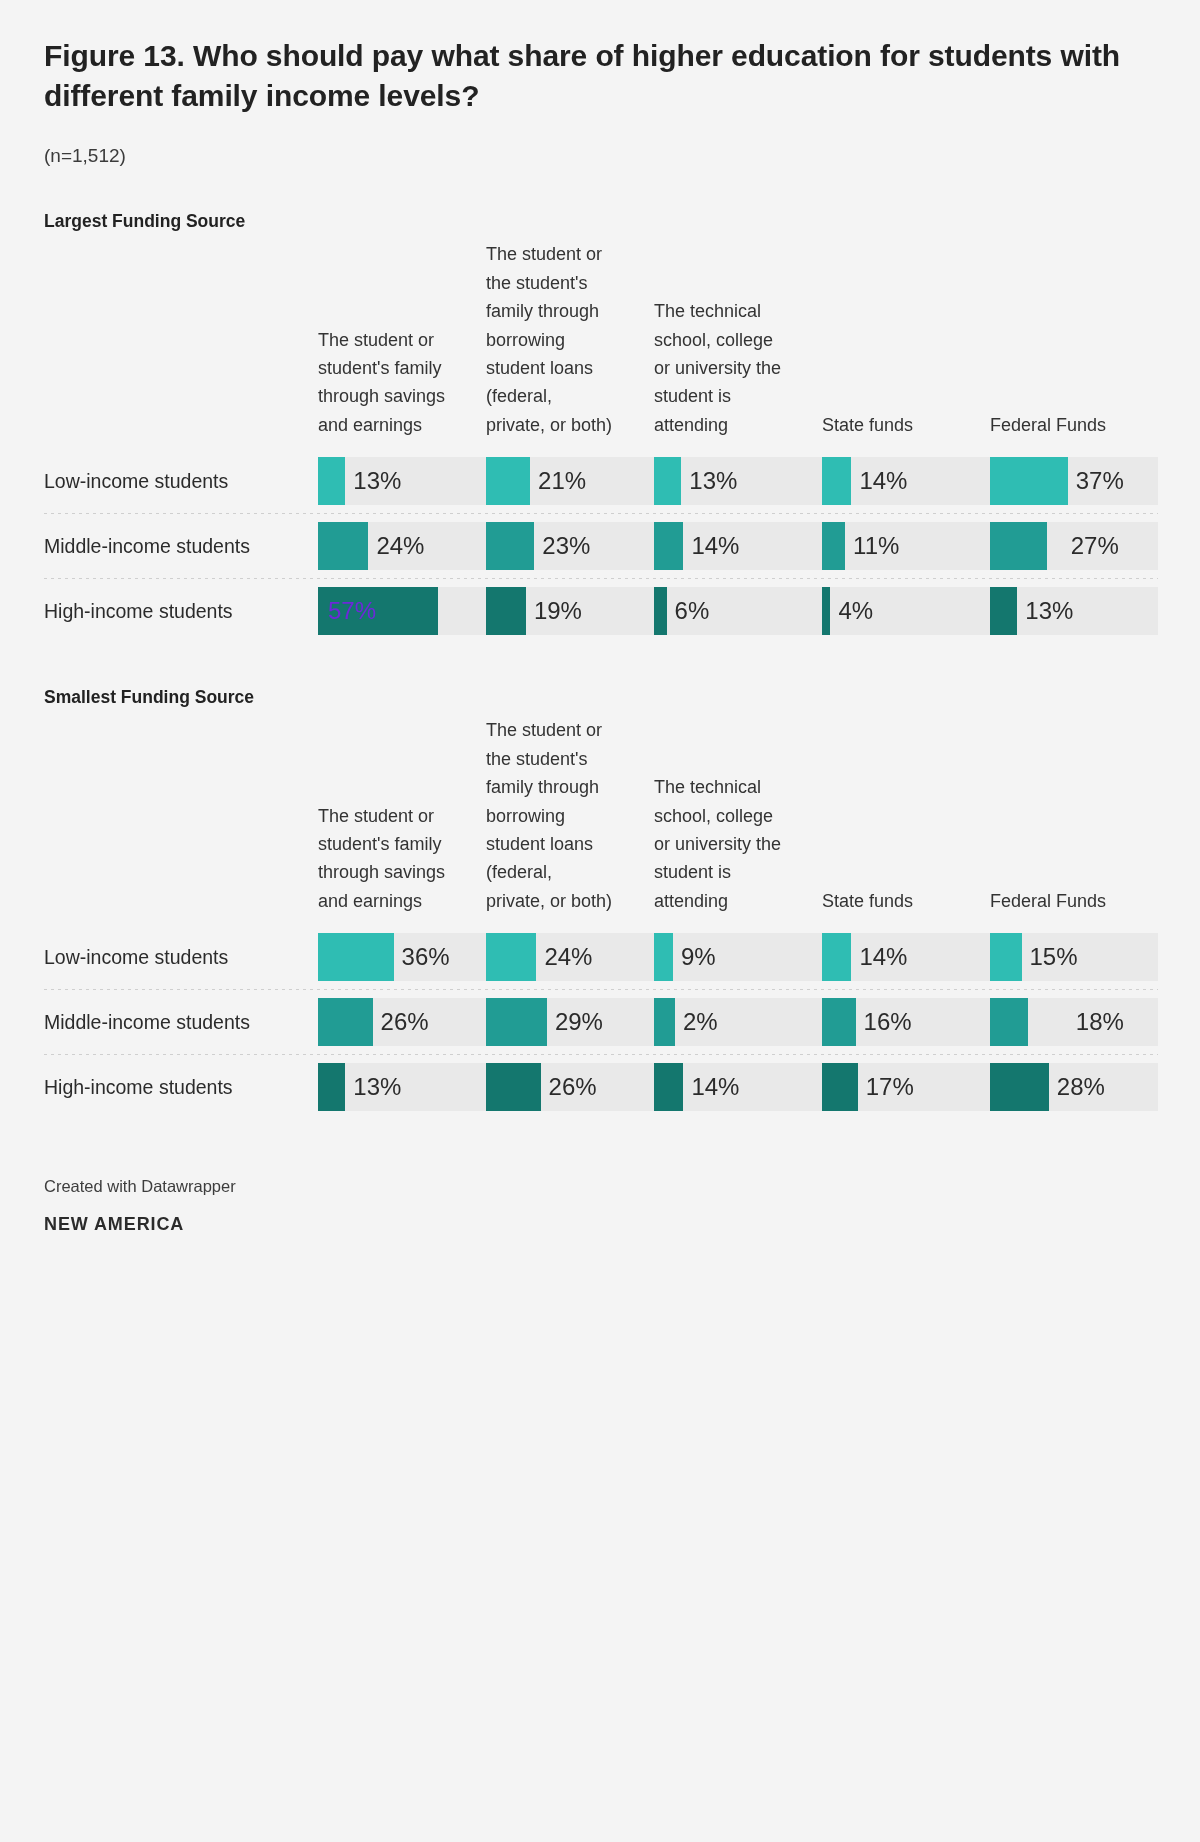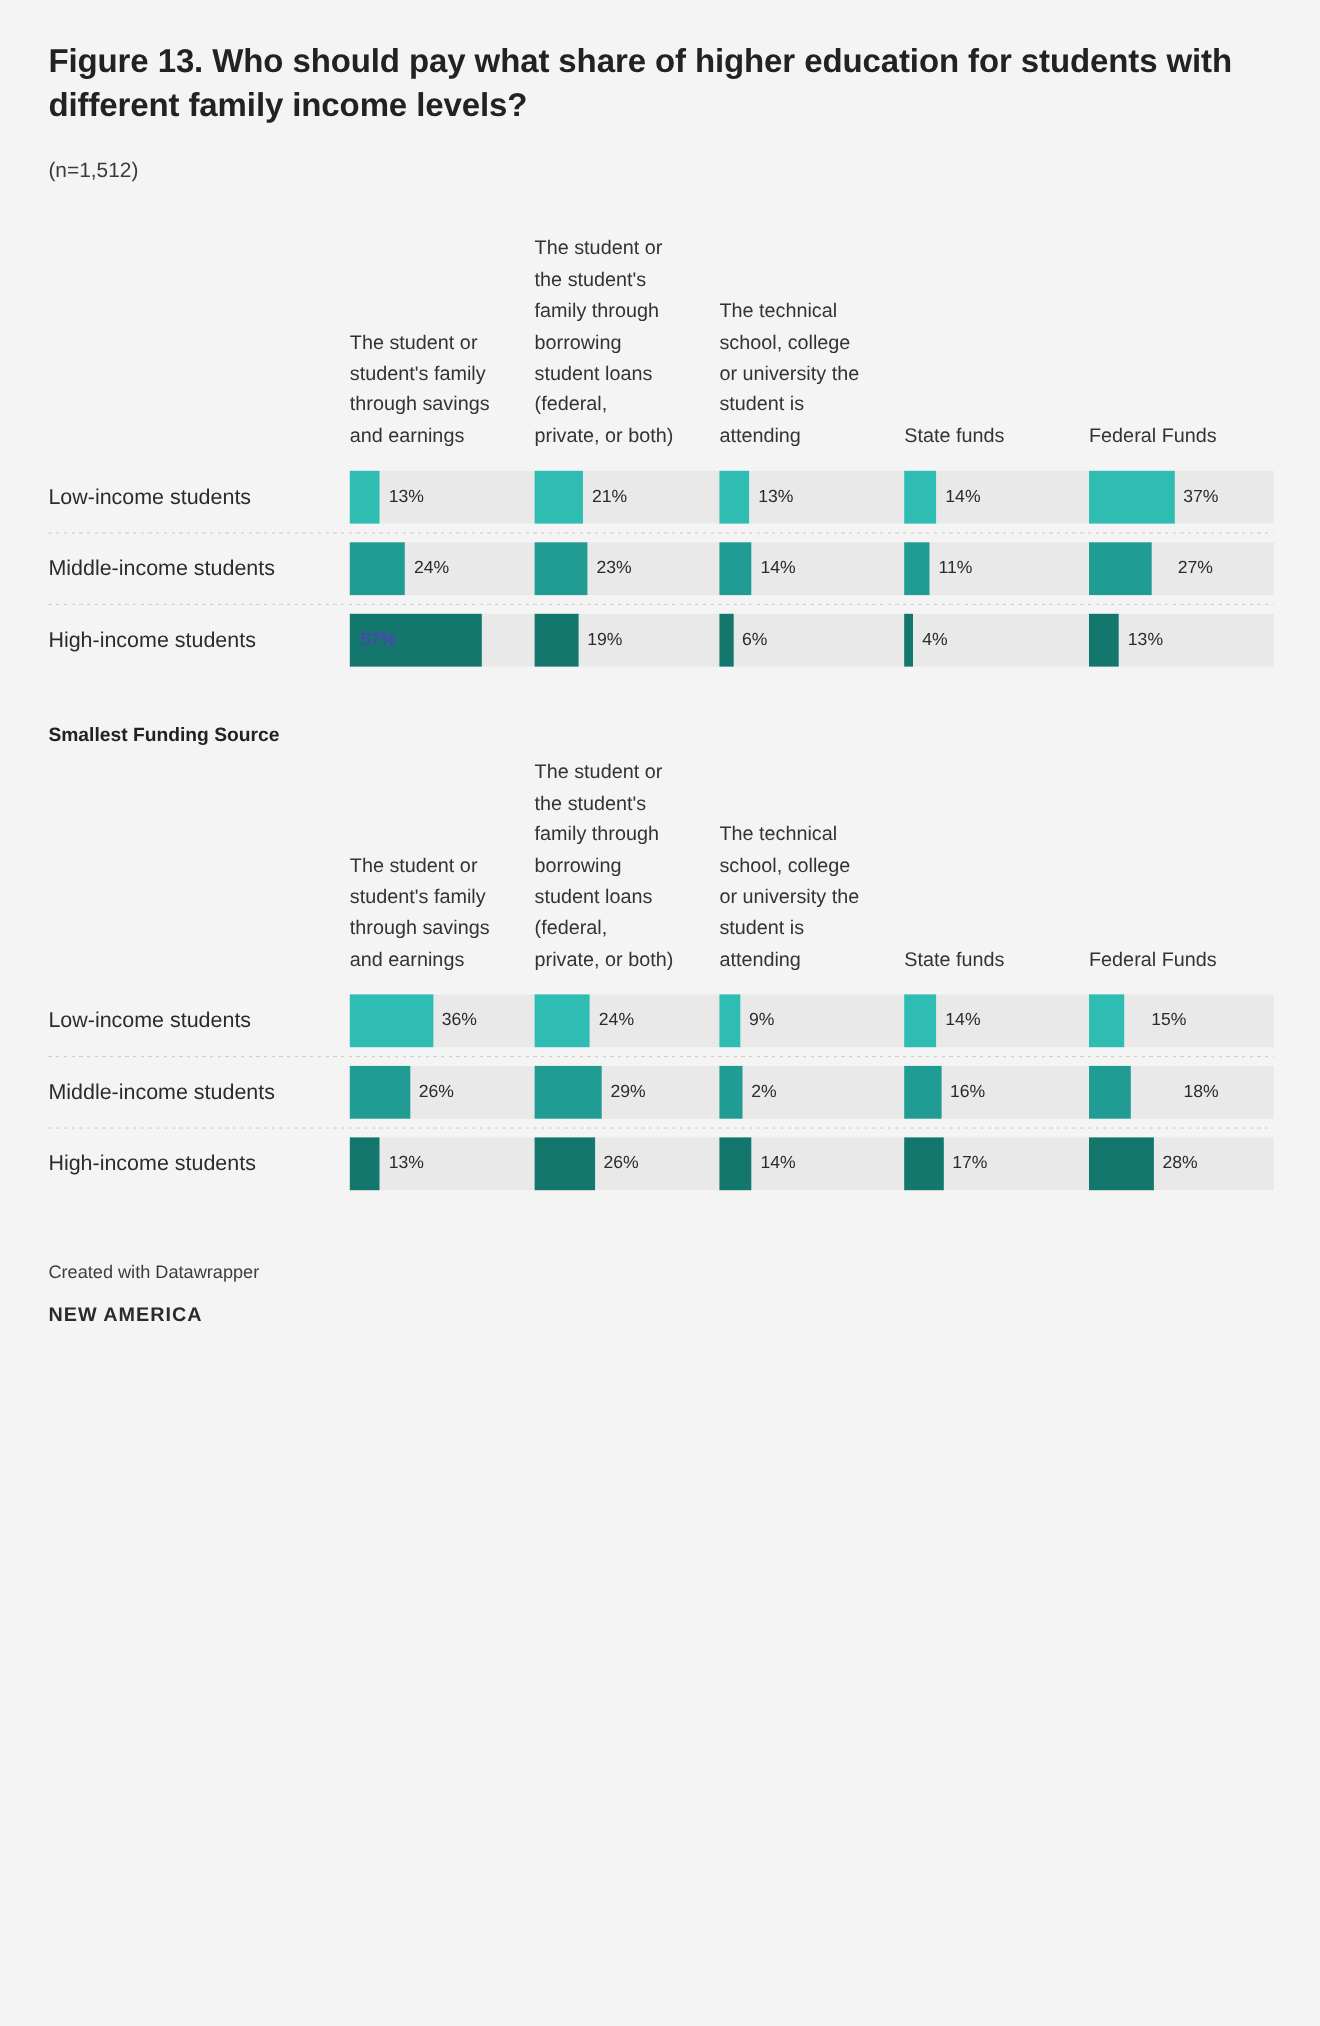--- a/index.html
+++ b/index.html
@@ -101,21 +101,21 @@
     left: 0;
     top: 0;
     bottom: 0;
     height: 48px;
   }
   .barlabel {
     position: absolute;
     top: 0;
     height: 48px;
     line-height: 48px;
-    font-size: 16px;
+    font-size: 24px;
     color: #2b2b2b;
     white-space: nowrap;
   }
   .barlabel.outside { padding-left: 8px; }
   .barlabel.inside  { color: #6d28d9; padding-left: 0; }
 
   tr.sep td {
     height: 1px;
     padding: 0;
   }
@@ -145,20 +145,21 @@
 </head>
 <body>
 
 <div class="page">
 
   <h1 class="title">Figure 13. Who should pay what share of higher education for students with different family income levels?</h1>
   <div class="subtitle">(n=1,512)</div>
 
   <div id="sections">
       <div class="section">
+        <div class="section-title">Largest Funding Source</div>
         <table class="chart">
           <colgroup>
             <col class="labelcol">
             <col class="datacol">
             <col class="datacol">
             <col class="datacol">
             <col class="datacol">
             <col class="datacol">
           </colgroup>
           <thead>
@@ -348,21 +349,21 @@
               </td>
               <td class="cell">
                 <div class="barwrap">
                   <div class="barfill" style="width: 17.5%; background: rgb(47, 189, 179);"></div>
                   <div class="barlabel outside" style="left: 17.5%;">14%</div>
                 </div>
               </td>
               <td class="cell">
                 <div class="barwrap">
                   <div class="barfill" style="width: 18.75%; background: rgb(47, 189, 179);"></div>
-                  <div class="barlabel outside" style="left: 18.75%; margin-left: 17px;">15%</div>
+                  <div class="barlabel outside" style="left: 18.75%;">15%</div>
                 </div>
               </td>
             </tr>
             <tr class="sep">
               <td colspan="6">
                 <div class="dotline"></div>
               </td>
             </tr>
             <tr class="datarow">
               <td class="rowlabel">Middle-income students</td>

